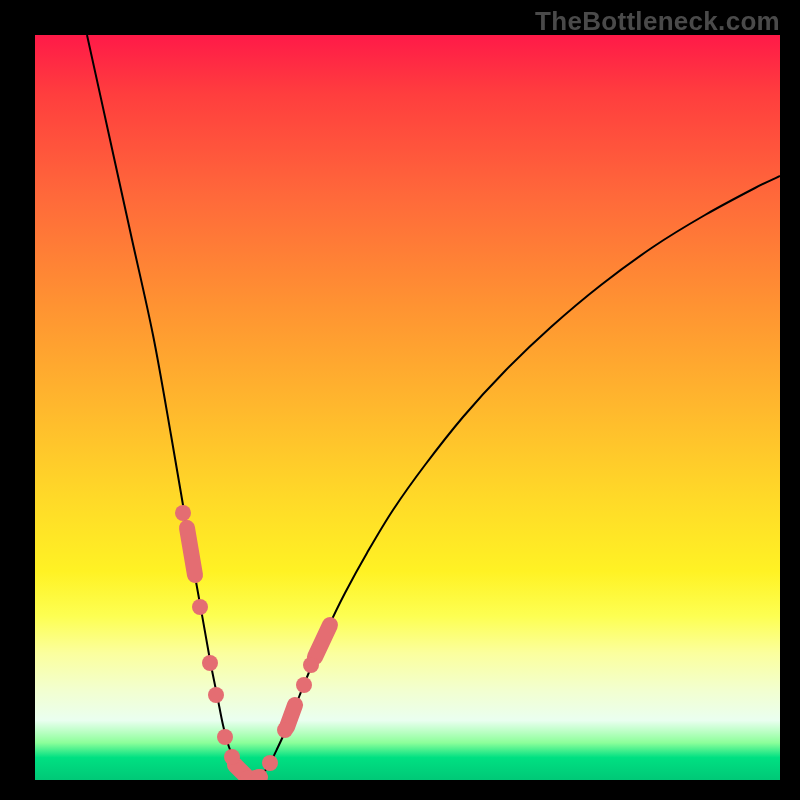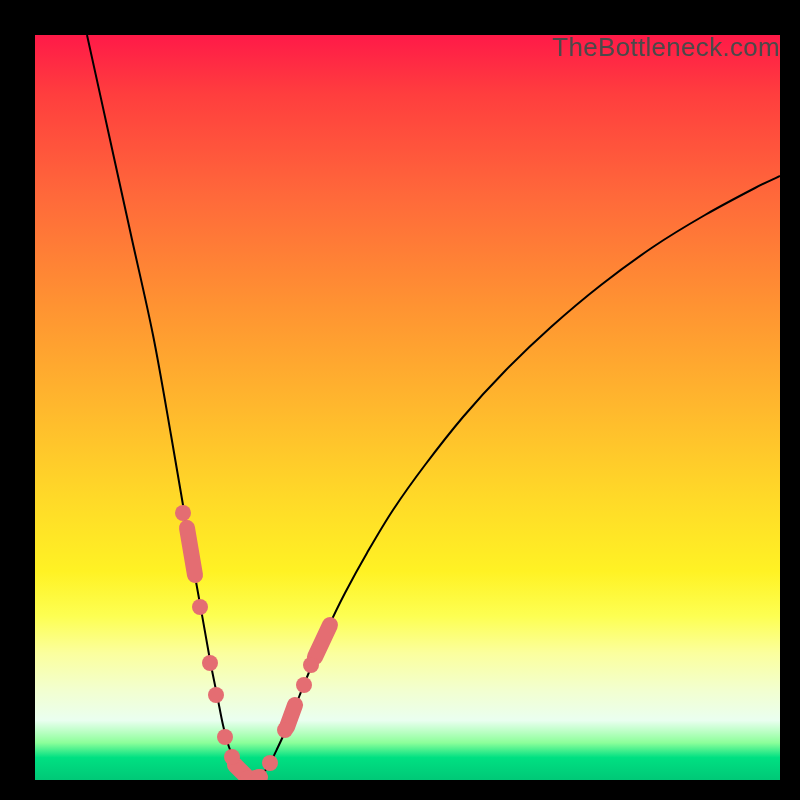--- a/index.html
+++ b/index.html
@@ -50,23 +50,22 @@
       #00e082 97%,
       #00c877 100%
     );
   }
   .watermark {
     position: absolute;
     top: 6px;
     right: 20px;
     color: #4a4a4a;
     font-size: 26px;
-    font-weight: 400;
+    font-weight: 700;
     letter-spacing: 0.3px;
-    margin-top: 26px;
   }
   svg.curve-layer {
     position: absolute;
     left: 0;
     top: 0;
     width: 100%;
     height: 100%;
   }
 </style>
 </head>

